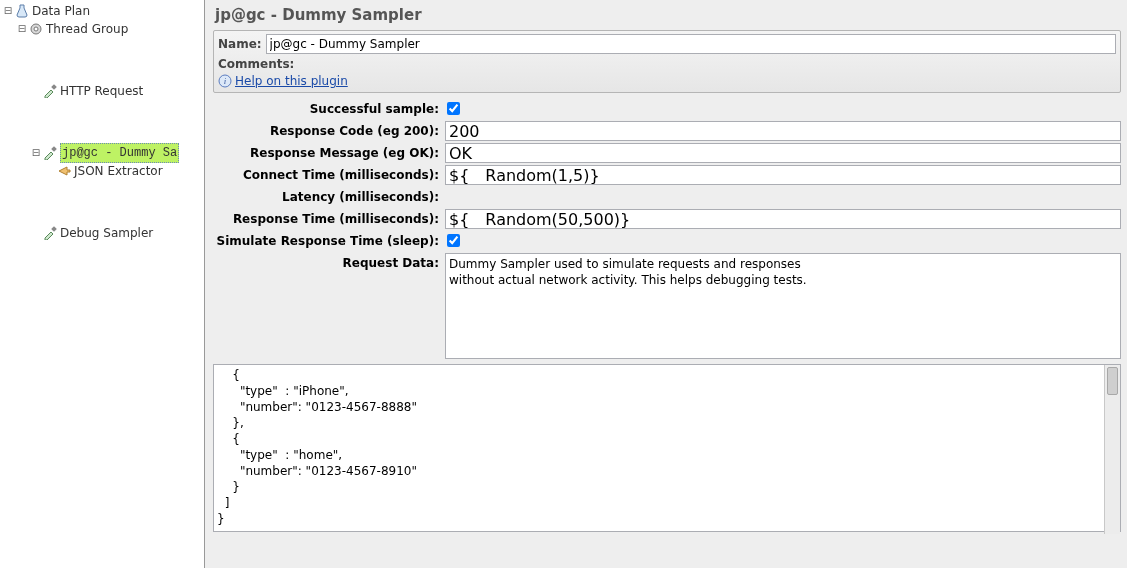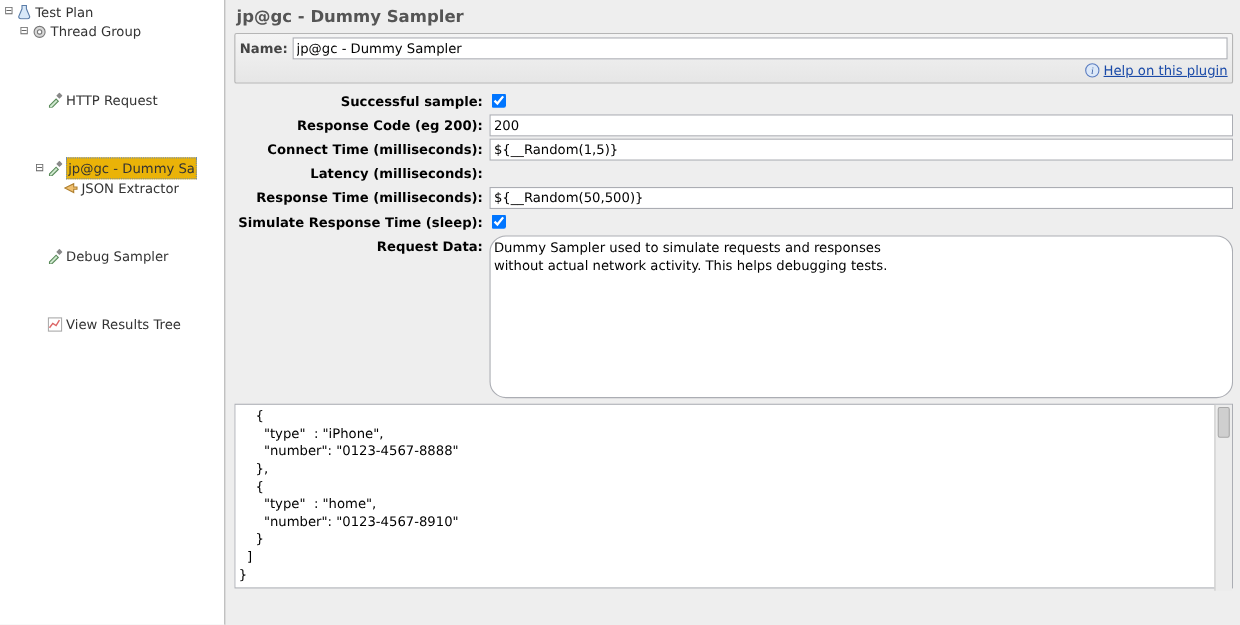--- a/index.html
+++ b/index.html
@@ -3,64 +3,64 @@
 <meta charset="utf-8">
 <style>
   * { box-sizing: border-box; margin: 0; padding: 0; }
   html, body { width: 1127px; height: 568px; font-family: "DejaVu Sans", Arial, sans-serif; font-size: 12px; background: #eeeeee; color: #333; overflow: hidden; }
   .root { display: flex; height: 100%; }
   .tree-pane { width: 205px; height: 100%; background: #fff; border-right: 1px solid #999; overflow: hidden; padding-top: 2px; }
   .tree-node { display: flex; align-items: center; height: 18px; line-height: 18px; white-space: nowrap; padding-left: 2px; cursor: default; }
   .tree-node .handle { width: 12px; text-align: center; color: #666; font-size: 10px; }
   .tree-node .icon { width: 16px; height: 16px; display: inline-flex; align-items: center; justify-content: center; margin-right: 2px; }
   .tree-node .lbl { }
-  .tree-node.selected .lbl { background: #eab308; border: 1px dotted #6a8ab5; padding: 0 1px; }
+  .tree-node.selected .lbl { background: #bef264; border: 1px dotted #6a8ab5; padding: 0 1px; font-family: Liberation Mono, monospace; }
   .indent-1 { margin-left: 14px; }
   .indent-2 { margin-left: 28px; margin-top: 44px; }
   .indent-3 { margin-left: 42px; }
 
   .main-pane { flex: 1; height: 100%; background: #eeeeee; display: flex; flex-direction: column; padding: 4px 6px 0 8px; }
   .title { font-size: 15px; font-weight: bold; color: #555; margin: 2px 0 6px 2px; }
   .header-box { border: 1px solid #b5b5b5; border-radius: 2px; background: linear-gradient(#f4f4f4,#e6e6e6); padding: 3px 4px 4px 4px; margin-bottom: 6px; }
-  .hdr-row { display: flex; align-items: center; margin-bottom: 3px; justify-content: flex-end; }
+  .hdr-row { display: flex; align-items: center; margin-bottom: 3px; }
   .hdr-row:last-child { margin-bottom: 0; }
   .hdr-label { font-weight: bold; color: #444; margin-right: 4px; }
   .hdr-input { flex: 1; height: 20px; border: 1px solid #abadb3; background: #fff; padding: 1px 3px; font-family: inherit; font-size: 12px; }
   .help-link { color: #1a4aa8; text-decoration: underline; cursor: pointer; }
   .info-icon { display: inline-flex; align-items: center; justify-content: center; width: 14px; height: 14px; margin-right: 3px; }
 
   .form-area { flex: 1; overflow: hidden; }
   .form-row { display: flex; align-items: flex-start; margin-bottom: 2px; }
   .form-label { width: 232px; text-align: right; font-weight: bold; color: #000000; padding-right: 6px; line-height: 20px; }
   .form-field { flex: 1; }
-  .form-field input[type=text] { width: 100%; height: 20px; border: 1px solid #abadb3; background: #fff; padding: 1px 3px; font-family: inherit; font-size: 12px; }
+  .form-field input[type=text] { width: 100%; height: 20px; border: 1px solid #abadb3; background: #fff; padding: 1px 3px; font-family: inherit; font-size: 16px; }
   .form-field input[type=checkbox] { margin-top: 3px; margin-left: 2px; }
   .textarea { width: 100%; border: 1px solid #abadb3; background: #fff; font-family: inherit; font-size: 12px; padding: 2px 3px; resize: none; line-height: 16px; white-space: pre; }
-  .ta-request { height: 148px; border-radius: 15px; }
+  .ta-request { height: 106px; }
   .ta-response-wrap { position: relative; }
   .ta-response { height: 168px; padding-right: 18px; }
   .scrollbar { position: absolute; right: 1px; top: 1px; bottom: 1px; width: 16px; background: #ececec; border-left: 1px solid #c8c8c8; }
   .scroll-thumb { position: absolute; left: 2px; right: 2px; top: 2px; height: 28px; background: #cfcfcf; border: 1px solid #a8a8a8; border-radius: 2px; }
 
   svg { display: block; }
 </style>
 </head>
 <body>
 
 <div class="root">
 
   <div class="tree-pane">
     <div class="tree-node">
       <span class="handle">⊟</span>
       <span class="icon">
         <svg width="14" height="14" viewBox="0 0 14 14">
             <path d="M5 1h4v3l3 7a2 2 0 0 1-2 2H4a2 2 0 0 1-2-2l3-7V1z" fill="#d8e8f8" stroke="#5a7ca8" stroke-width="1"></path>
           </svg>
       </span>
-      <span class="lbl">Test Plan</span>
+      <span class="lbl">Data Plan</span>
     </div>
     <div class="tree-node indent-1">
       <span class="handle">⊟</span>
       <span class="icon">
         <svg width="14" height="14" viewBox="0 0 14 14">
             <circle cx="7" cy="7" r="5" fill="#d8d8d8" stroke="#777"></circle>
             <circle cx="7" cy="7" r="2" fill="#fff" stroke="#777"></circle>
           </svg>
       </span>
       <span class="lbl">Thread Group</span>
@@ -97,59 +97,56 @@
     <div class="tree-node indent-2">
       <span class="handle"></span>
       <span class="icon">
         <svg width="14" height="14" viewBox="0 0 14 14">
             <path d="M2 12l6-6 2 2-6 6H2v-2z" fill="#cfe8cf" stroke="#5a8a5a"></path>
             <rect x="9" y="1" width="4" height="4" fill="#888" transform="rotate(45 11 3)"></rect>
           </svg>
       </span>
       <span class="lbl">Debug Sampler</span>
     </div>
-    <div class="tree-node indent-2">
-      <span class="handle"></span>
-      <span class="icon">
-        <svg width="14" height="14" viewBox="0 0 14 14">
-            <rect x="1" y="1" width="12" height="12" fill="#fff" stroke="#aaa"></rect>
-            <path d="M2 10l3-4 3 2 3-5" fill="none" stroke="#d66" stroke-width="1.3"></path>
-          </svg>
-      </span>
-      <span class="lbl">View Results Tree</span>
-    </div>
   </div>
 
   <div class="main-pane">
     <div class="title">jp@gc - Dummy Sampler</div>
 
     <div class="header-box">
       <div class="hdr-row">
         <span class="hdr-label">Name:</span>
         <input type="text" class="hdr-input" value="jp@gc - Dummy Sampler" style="">
+      </div>
+      <div class="hdr-row">
+        <span class="hdr-label">Comments:</span>
       </div>
       <div class="hdr-row">
         <span class="info-icon">
           <svg width="14" height="14" viewBox="0 0 14 14">
               <circle cx="7" cy="7" r="6" fill="#dce8f8" stroke="#5a7cc0"></circle>
               <text x="7" y="10" text-anchor="middle" font-size="9" fill="#3a5ca0" font-family="serif" font-style="italic">i</text>
             </svg>
         </span>
         <span class="help-link">Help on this plugin</span>
       </div>
     </div>
 
     <div class="form-area">
       <div class="form-row">
         <div class="form-label">Successful sample:</div>
         <div class="form-field"><input type="checkbox" checked="" style=""></div>
       </div>
       <div class="form-row">
         <div class="form-label">Response Code (eg 200):</div>
         <div class="form-field"><input type="text" value="200" style=""></div>
+      </div>
+      <div class="form-row">
+        <div class="form-label">Response Message (eg OK):</div>
+        <div class="form-field"><input type="text" value="OK" style=""></div>
       </div>
       <div class="form-row">
         <div class="form-label">Connect Time (milliseconds):</div>
         <div class="form-field"><input type="text" value="${__Random(1,5)}" style=""></div>
       </div>
       <div class="form-row">
         <div class="form-label">Latency (milliseconds):</div>
       </div>
       <div class="form-row">
         <div class="form-label">Response Time (milliseconds):</div>

